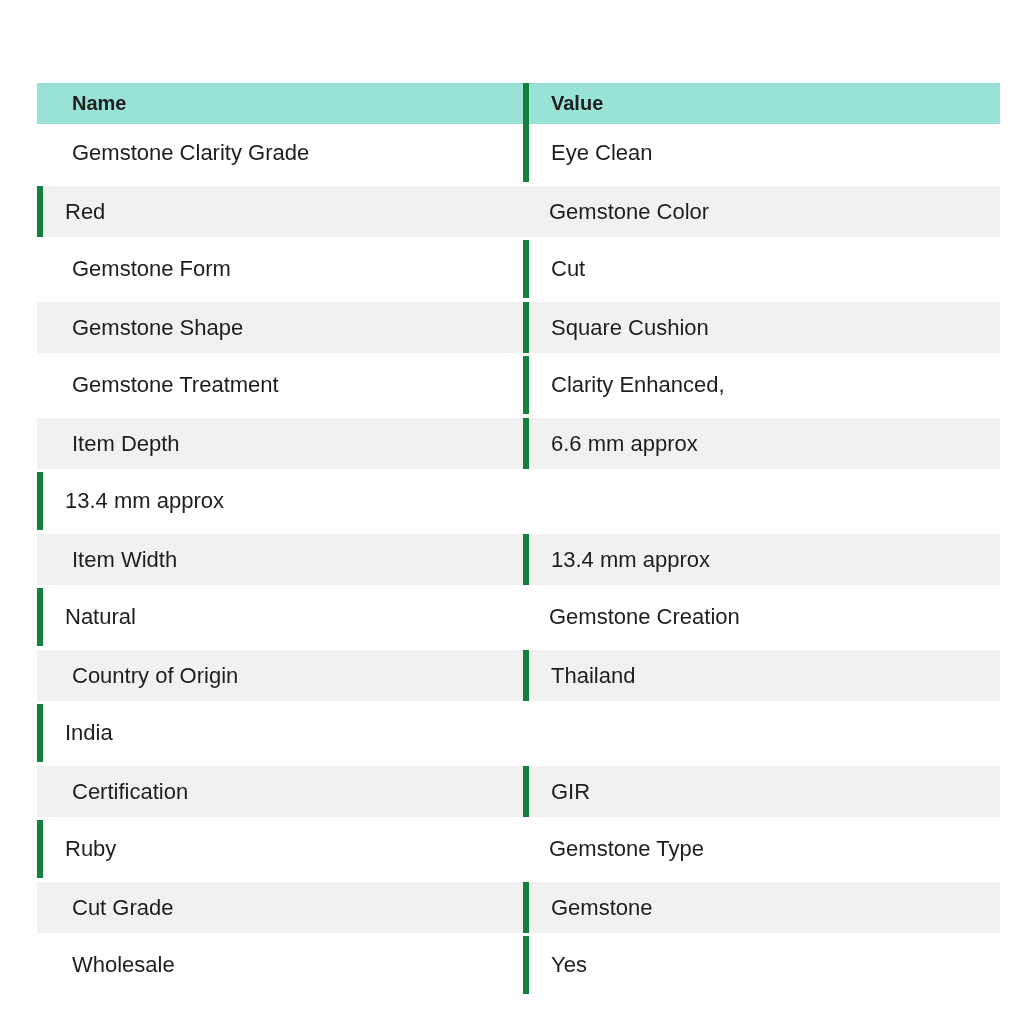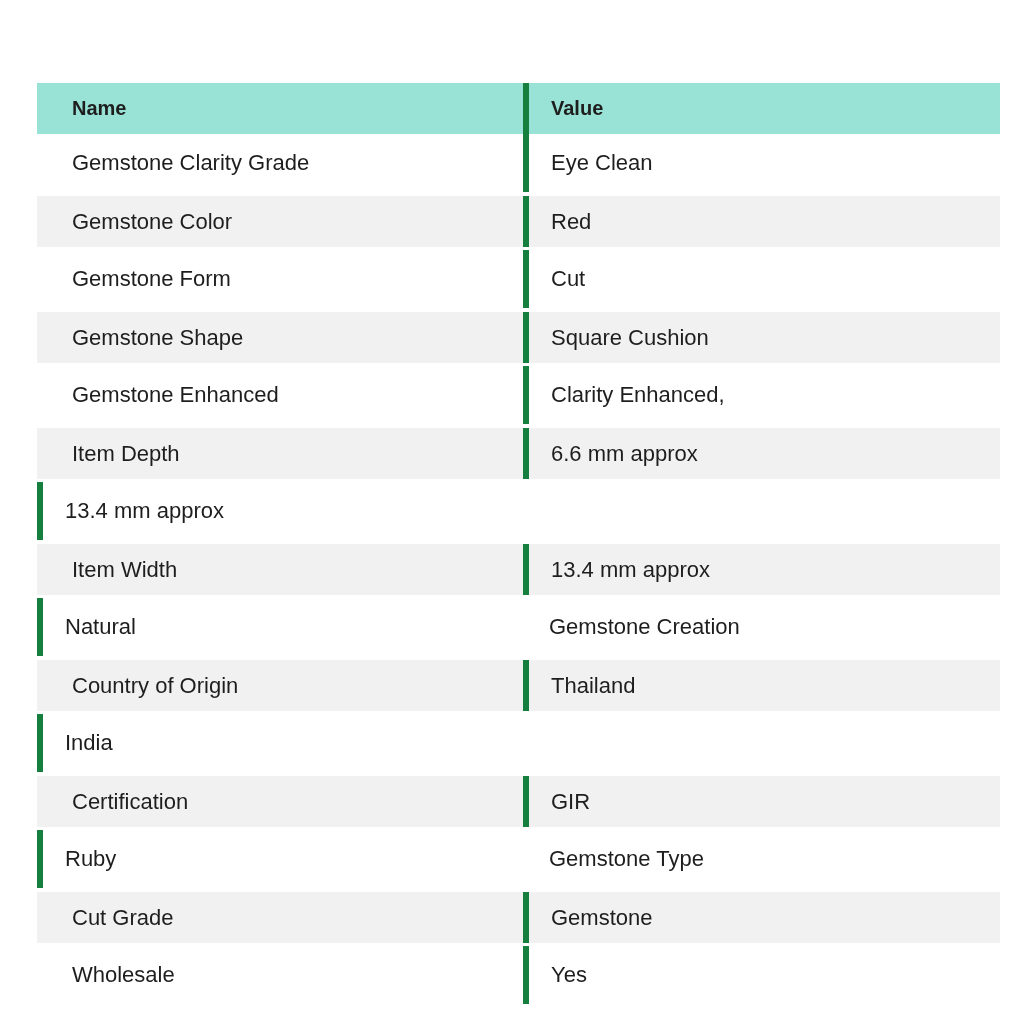--- a/index.html
+++ b/index.html
@@ -16,21 +16,21 @@
     position: absolute;
     left: 37px;
     top: 83px;
     width: 963px;
   }
   .row {
     display: flex;
     box-sizing: border-box;
   }
   .row.header {
-    height: 51px;
+    height: 41px;
     font-size: 20px;
     font-weight: 600;
   }
   .row.header .cell {
     background: var(--header-bg, #98e3d5);
   }
   .row.data {
     height: 58px;
     font-size: 22px;
     font-weight: 400;
@@ -67,33 +67,33 @@
   <div class="row header">
     <div class="cell name-col">Name</div>
     <div class="cell value-col">Value</div>
   </div>
   <div id="rows">
       <div class="row data">
         <div class="cell name-col">Gemstone Clarity Grade</div>
         <div class="cell value-col">Eye Clean</div>
       </div>
       <div class="row data striped">
+        <div class="cell value-col">Red</div>
         <div class="cell name-col">Gemstone Color</div>
-        <div class="cell value-col">Red</div>
       </div>
       <div class="row data">
         <div class="cell name-col">Gemstone Form</div>
         <div class="cell value-col">Cut</div>
       </div>
       <div class="row data striped">
         <div class="cell name-col">Gemstone Shape</div>
         <div class="cell value-col">Square Cushion</div>
       </div>
       <div class="row data">
-        <div class="cell name-col">Gemstone Enhanced</div>
+        <div class="cell name-col">Gemstone Treatment</div>
         <div class="cell value-col">Clarity Enhanced,</div>
       </div>
       <div class="row data striped">
         <div class="cell name-col">Item Depth</div>
         <div class="cell value-col">6.6 mm approx</div>
       </div>
       <div class="row data">
         <div class="cell value-col">13.4 mm approx</div>
       </div>
       <div class="row data striped">

